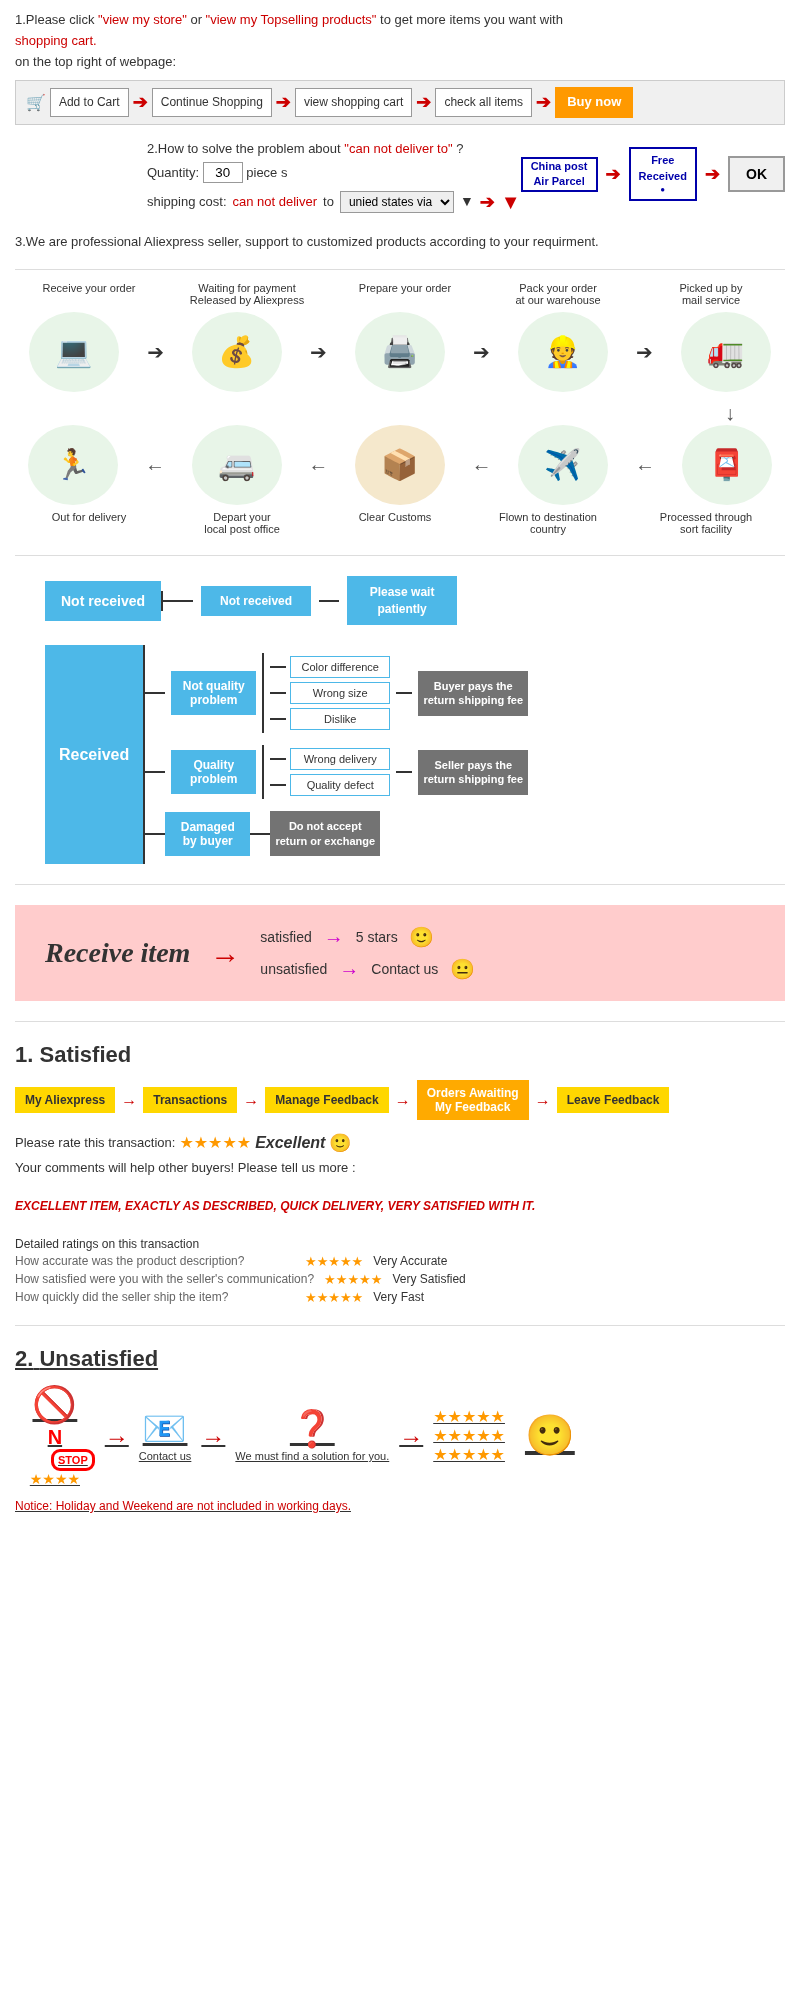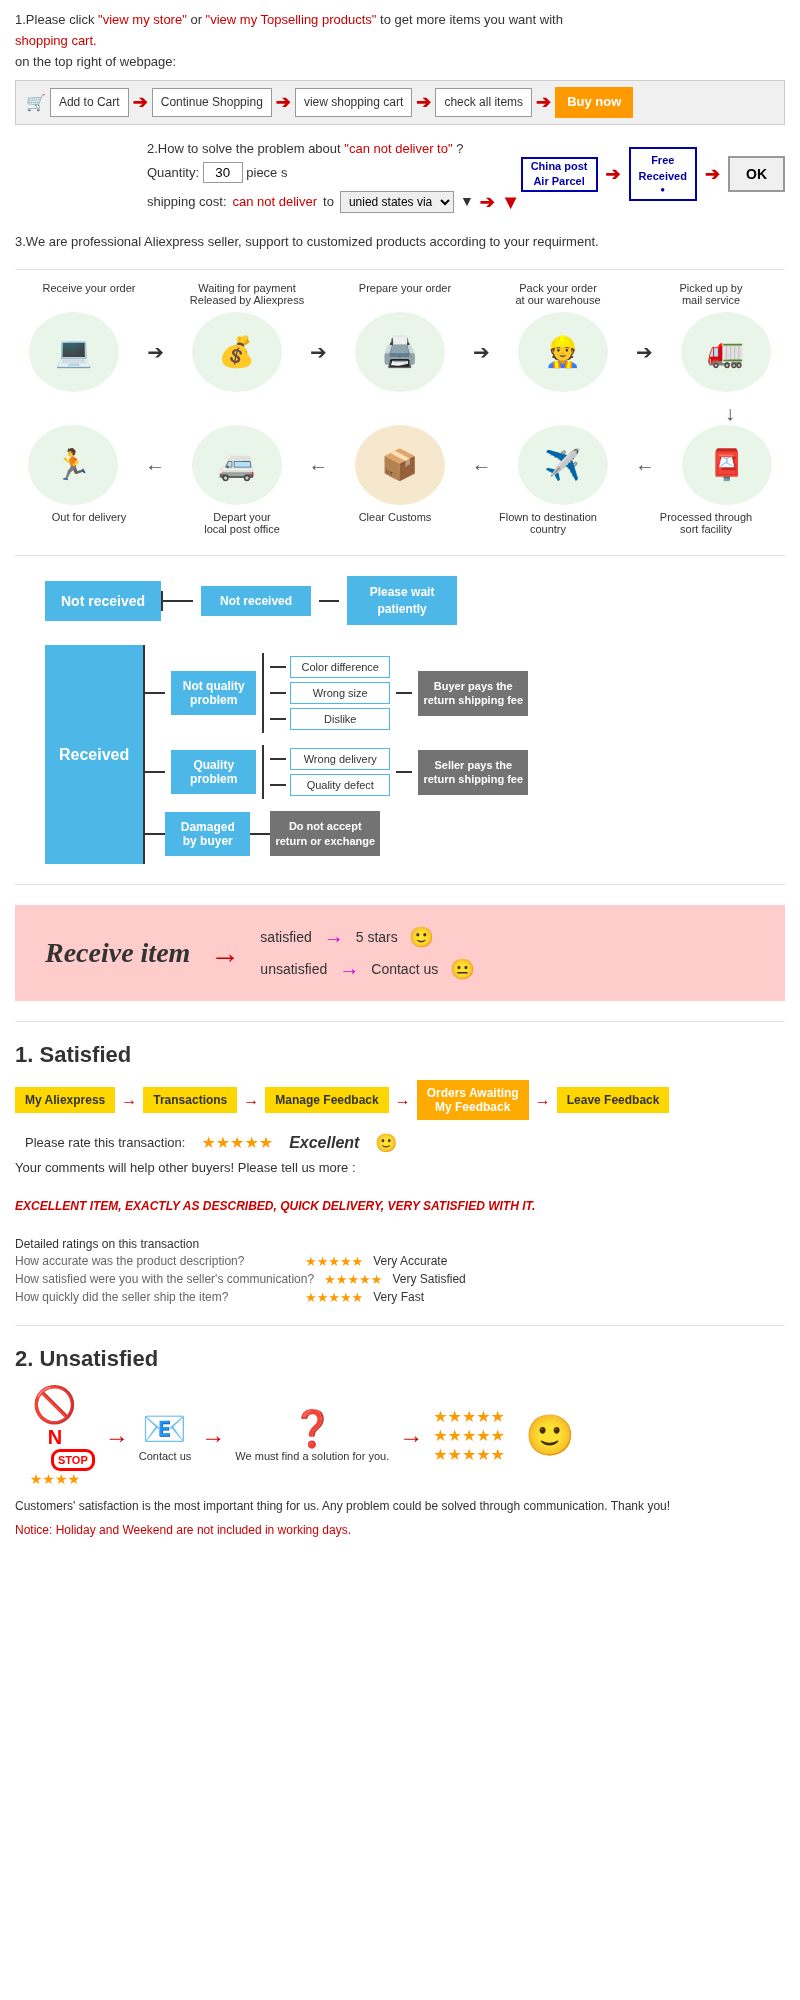--- a/index.html
+++ b/index.html
@@ -107,34 +107,34 @@
     }
     .fb-step {
       background: #ffd700; padding: 6px 10px; font-size: 12px;
       font-weight: bold; color: #333; text-align: right;
     }
     .fb-step-highlight {
       background: #ffaa00; padding: 6px 10px; font-size: 12px;
       font-weight: bold; color: #fff; text-align: center;
     }
     .fb-arrow { color: #c00; font-size: 16px; }
-    .rating-row { display: flex; align-items: center; gap: 16px; margin: 6px 10px; font-size: 13px; }
+    .rating-row { display: flex; align-items: center; gap: 4px; margin: 6px 0; font-size: 13px; }
     .stars { color: #f90; font-size: 16px; }
     .excellent { font-size: 16px; font-weight: bold; font-style: italic; color: #333; }
     .excellent-comment {
       color: #c00; font-style: italic; font-weight: bold; font-size: 12px; margin: 24px 0;
     }
     .detail-ratings { margin: 10px 0; font-size: 12px; }
     .detail-row { display: flex; align-items: center; gap: 10px; margin: 3px 0; }
     .detail-label { min-width: 280px; color: #666; }
     .detail-stars { color: #f90; font-size: 13px; }
     .detail-result { color: #333; font-size: 12px; }
 
     
-    .unsatisfied-section { margin: 20px 0; }
+    .unsatisfied-section { margin: 20px 0; text-decoration: underline; }
     .unsatisfied-title { font-size: 22px; color: #333; margin-bottom: 12px; }
     .unsat-steps {
       display: flex; align-items: center; gap: 10px; margin: 10px 0; flex-wrap: wrap;
     }
     .unsat-item { text-align: center; }
 
     .notice-red { color: #c00; font-size: 12px; margin-top: 6px; }
     .notice-black { font-size: 12px; margin-top: 4px; color: #333; }
 
     hr { border: none; border-top: 1px solid #ddd; margin: 12px 0; }
@@ -483,15 +483,14 @@
 
     <div class="unsat-item">
       <div style="color:#f90; font-size:16px;">★★★★★</div>
       <div style="color:#f90; font-size:16px;">★★★★★</div>
       <div style="color:#f90; font-size:16px;">★★★★★</div>
     </div>
 
     <div style="font-size:40px; margin-left:10px;">🙂</div>
   </div>
 
-  <p class="notice-black small-notice">Customers' satisfaction is the most important thing for us. Any problem could be solved through communication. Thank you!</p>
   <p class="notice-red small-notice">Notice: Holiday and Weekend are not included in working days.</p>
 </div>
 
 </body></html>

